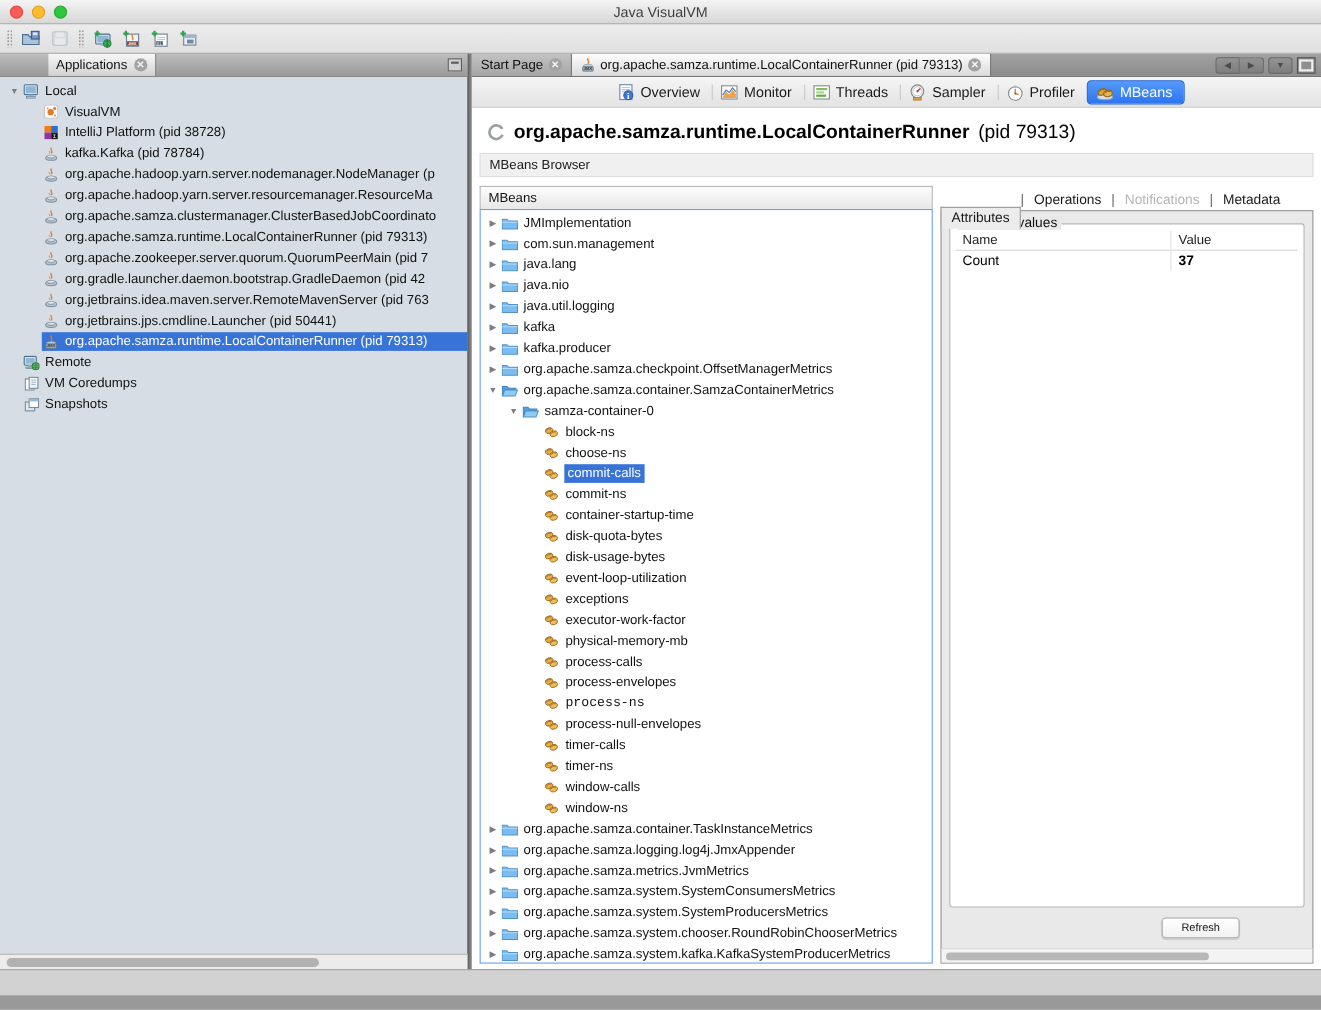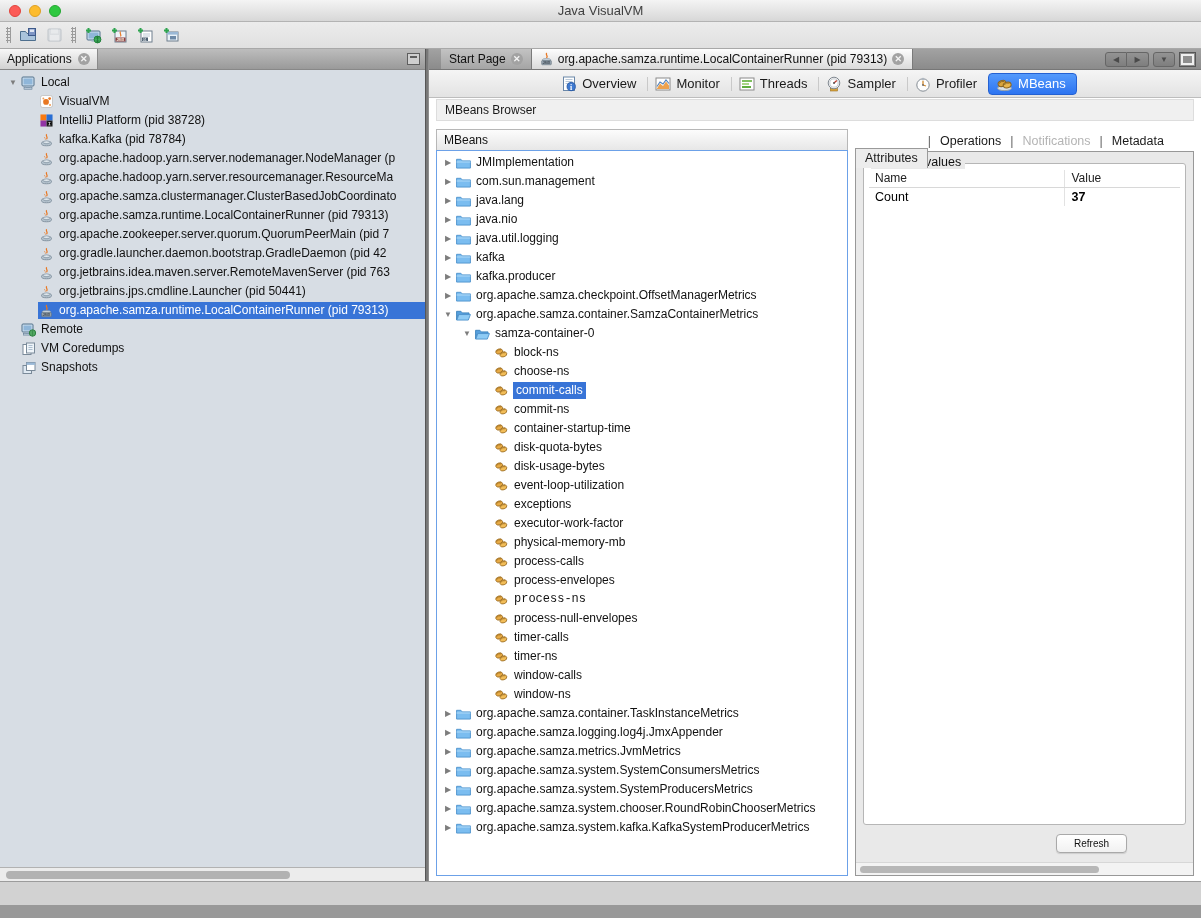--- a/index.html
+++ b/index.html
@@ -19,21 +19,21 @@
   .tb-handle { width:5px; height:16px; margin:0 4px; background-image:radial-gradient(#9b9b9b 1px, transparent 1.2px); background-size:3px 3px; }
   .tb-btn { width:26px; height:23px; display:flex; align-items:center; justify-content:center; }
   .tb-btn.disabled { opacity:.45; }
 
   
   .main { flex:1; display:flex; min-height:0; }
   .splitter { width:4px; flex:none; background:#787878; border-left:1px solid #565656; border-right:1px solid #8f8f8f; }
 
   
   .left-panel { width:425px; flex:none; display:flex; flex-direction:column; min-height:0; }
-  .ltabstrip { height:21px; flex:none; background:linear-gradient(#bdbdbd,#9a9a9a); display:flex; align-items:flex-end; position:relative; border-bottom:1px solid #888; }
+  .ltabstrip { height:21px; flex:none; background:linear-gradient(#bdbdbd,#9a9a9a); display:flex; align-items:flex-end; position:relative; border-bottom:1px solid #888;padding-left:44px; }
   .ltab { height:20px; background:linear-gradient(#f7f7f7,#d2d2d2); border-right:1px solid #8a8a8a; display:flex; align-items:center; padding:0 7px; font-size:12px; gap:6px; color:#111; }
   .closec { width:12px; height:12px; border-radius:50%; background:#a2a2a2; color:#f4f4f4; font-size:9px; line-height:12px; text-align:center; font-weight:bold; }
   .float-btn { position:absolute; right:5px; top:4px; width:13px; height:12px; border:1px solid #5e5e5e; background:#cfcfcf; }
   .float-btn::after { content:''; display:block; margin:2px; height:2px; background:#5e5e5e; }
   .apps-tree { flex:1; background:#d7dde4; overflow:hidden; padding-top:3px; }
   .hscroll { height:14px; flex:none; background:#ececec; border-top:1px solid #b2b2b2; position:relative; }
   .hthumb { position:absolute; top:3px; height:8px; border-radius:4px; background:#b2b2b2; }
 
   
   .trow { height:19px; display:flex; align-items:center; font-size:12px; white-space:nowrap; color:#111; }
@@ -42,21 +42,21 @@
   .tlbl { padding:1px 3px 2px 1px; }
   .rowwrap { display:flex; align-items:center; flex:1; min-width:0; }
   .rowwrap.rowsel { background:#3874d7; }
   .rowwrap.rowsel .tlbl { color:#fff; }
   .tlbl.lblsel { background:#3874d7; color:#fff; padding-left:3px; }
 
   
   .right-panel { flex:1; min-width:0; display:flex; flex-direction:column; background:#fff; }
   .dtabstrip { height:21px; flex:none; background:linear-gradient(#a2a2a2,#8b8b8b); border-bottom:1px solid #777; display:flex; align-items:flex-end; position:relative; }
   .dtab { height:20px; display:flex; align-items:center; gap:5px; padding:0 8px; font-size:12px; border-right:1px solid #7a7a7a; color:#101010; }
-  .dtab.inactive { background:linear-gradient(#c3c3c3,#a5a5a5);margin-left:12px; }
+  .dtab.inactive { background:linear-gradient(#c3c3c3,#a5a5a5); }
   .dtab.active { background:linear-gradient(#fdfdfd,#dadada); }
   .nav-controls { position:absolute; right:5px; top:3px; display:flex; align-items:center; gap:4px; }
   .nav-pair { display:flex; }
   .nav-btn { width:22px; height:15px; background:linear-gradient(#939393,#7e7e7e); border:1px solid #666; color:#4a4a4a; font-size:8px; display:flex; align-items:center; justify-content:center; }
   .nav-pair .nav-btn:first-child { border-radius:3px 0 0 3px; }
   .nav-pair .nav-btn:last-child { border-radius:0 3px 3px 0; border-left:none; }
   .nav-btn.single { border-radius:3px; }
   .max-btn { width:17px; height:15px; background:#8e8e8e; border:1px solid #555; display:flex; align-items:center; justify-content:center; }
   .max-btn::after { content:''; width:9px; height:7px; border:2px solid #efefef; }
 
@@ -534,20 +534,29 @@
                   <ellipse cx="11.2" cy="9" rx="4" ry="2.9" fill="#e8b64f" stroke="#8a6420"></ellipse>
                   <path d="M8.4 7.9 q2.8 -1.8 5.6 0" stroke="#8a6420" fill="none" stroke-width="0.8"></path>
                 </g>
               </svg>
             </span>
             <span>MBeans</span>
           </div>
         </div>
 
       <div class="doc-content">
+        <div class="hdr">
+          <span class="ring-icon">
+            <svg width="16" height="16" viewBox="0 0 16 16">
+                <path d="M13.6 5.2 A6.2 6.2 0 1 0 13.9 10.6" fill="none" stroke="#9aa0a6" stroke-width="2.4"></path>
+              </svg>
+          </span>
+          <span class="hdr-title">org.apache.samza.runtime.LocalContainerRunner</span>
+          <span class="hdr-pid">(pid 79313)</span>
+        </div>
         <div class="section-bar">MBeans Browser</div>
 
         <div class="browser">
           <div class="mb-col">
             <div class="mb-hdr">MBeans</div>
             <div class="mb-tree" id="mbeans-tree-slot">
                 <div class="trow" style="padding-left: 4px;">
                   <span class="tw">▶</span>
                   <span class="rowwrap">
                     <span class="ticn">

